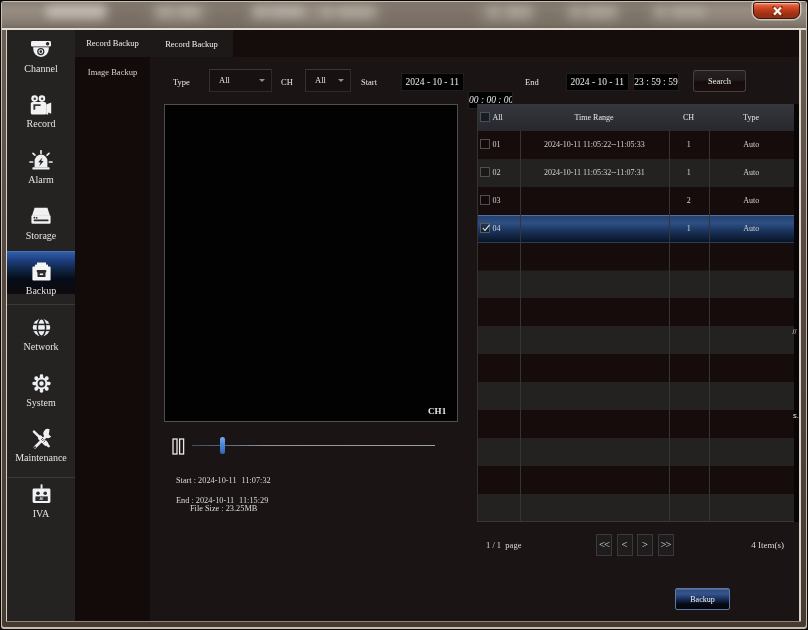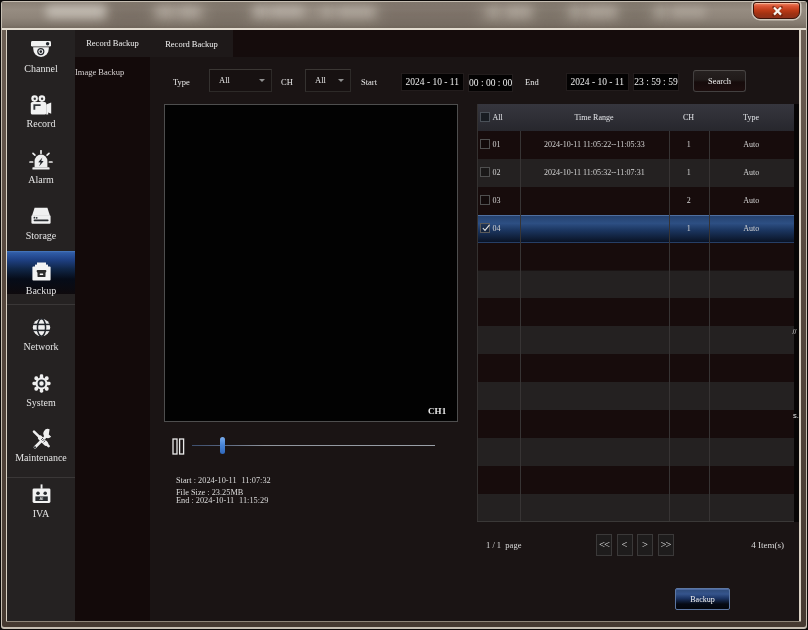--- a/index.html
+++ b/index.html
@@ -186,55 +186,55 @@
       <circle cx="7" cy="9.3" r="1.8" fill="#2a2d31"></circle>
       <circle cx="14.2" cy="9.3" r="1.8" fill="#2a2d31"></circle>
       <rect x="4.4" y="12.4" width="12.4" height="4.6" fill="#2a2d31"></rect>
       <text x="10.5" y="16.1" font-size="4.2" fill="#f2f2f2" text-anchor="middle" font-family="Liberation Sans">AI</text>
     </svg>
     <div class="ilabel" style="top:477.4px">IVA</div>
     <div style="left:0;top:274.5px;width:68px;height:1px;background:#3a3737;"></div>
     <div style="left:0;top:447.5px;width:68px;height:1px;background:#3a3737;"></div>
 
     <div class="subtxt" style="left:68px;top:6px;width:75px;text-align:center;">Record Backup</div>
-    <div class="subtxt" style="left:68px;top:35.5px;width:75px;color:#d6d2d2;">Image Backup</div>
+    <div class="subtxt" style="left:68px;top:35.5px;width:75px;text-align:center;color:#d6d2d2;">Image Backup</div>
 
     <div class="tabstrip"></div>
     <div class="tab">Record Backup</div>
 
     <div class="flabel" style="left:166px;top:45px;">Type</div>
     <div class="dd" style="left:202px;top:39.5px;width:63px;height:23px;"></div>
     <div class="ddtxt" style="left:212px;top:44px;">All</div>
     <div class="ddarr" style="left:252px;top:49px;"></div>
     <div class="flabel" style="left:274px;top:45px;">CH</div>
     <div class="dd" style="left:298px;top:39.5px;width:46px;height:23px;"></div>
     <div class="ddtxt" style="left:308px;top:44px;">All</div>
     <div class="ddarr" style="left:331px;top:49px;"></div>
     <div class="flabel" style="left:354px;top:45px;">Start</div>
     <div class="fld" style="left:393.5px;top:43.5px;width:63.5px;height:18px;line-height:17px;">2024 - 10 - 11</div>
-    <div class="fld" style="left:461px;top:44px;width:45px;height:18px;line-height:17px;">00 : 00 : 00</div>
+    <div class="fld" style="left:461px;top:61px;width:45px;height:18px;line-height:17px;font-style:italic;">00 : 00 : 00</div>
     <div class="flabel" style="left:518px;top:45px;">End</div>
     <div class="fld" style="left:558.5px;top:43.5px;width:63.5px;height:18px;line-height:17px;">2024 - 10 - 11</div>
     <div class="fld" style="left:626px;top:43.5px;width:46px;height:18px;line-height:17px;">23 : 59 : 59</div>
     <div class="searchbtn">Search</div>
 
     <div class="video">
         <div class="ch1">CH1</div>
       </div>
 
     <svg style="left:164.5px;top:408px" width="19" height="17" viewBox="0 0 19 17">
       <rect x="1" y="1" width="4" height="15" fill="none" stroke="#e9e9e9" stroke-width="1.3"></rect>
       <rect x="7.6" y="1" width="4" height="15" fill="none" stroke="#e9e9e9" stroke-width="1.3"></rect>
     </svg>
     <div style="left:185px;top:415px;width:242.5px;height:1px;background:linear-gradient(90deg,#3d4f6e 0%,#55637e 12%,#8f949c 30%,#9aa0a8 100%);"></div>
     <div style="left:212.5px;top:407.5px;width:5px;height:16.5px;border-radius:2.5px;background:linear-gradient(180deg,#79aced 0%,#4a86d8 45%,#2f67bb 100%);"></div>
 
     <div class="inforow" style="top:444.8px;">Start : 2024-10-11<span style="position:absolute;left:65.5px;top:0;">11:07:32</span></div>
     <div class="inforow" style="top:464.5px;">End : 2024-10-11<span style="position:absolute;left:63.1px;top:0;">11:15:29</span></div>
-    <div class="inforow" style="top:456px;">File Size : 23.25MB</div>
+    <div class="inforow" style="top:472px;margin-left:14px;">File Size : 23.25MB</div>
 
     <div class="thead"></div>
     <div class="cbx" style="left:473px;top:82.5px;background:#181c22;border-color:#4a5058;"></div>
     <div class="htxt" style="left:485.5px;top:81px;width:30px;text-align:left;">All</div>
     <div class="htxt" style="left:513px;top:81px;width:148px;">Time Range</div>
     <div class="htxt" style="left:661.5px;top:81px;width:40px;">CH</div>
     <div class="htxt" style="left:702px;top:81px;width:84px;">Type</div>
     <div class="row rodd" style="top:101.5px;"></div>
     <div class="row reven" style="top:129.4px;"></div>
     <div class="row rodd" style="top:157.3px;"></div>

